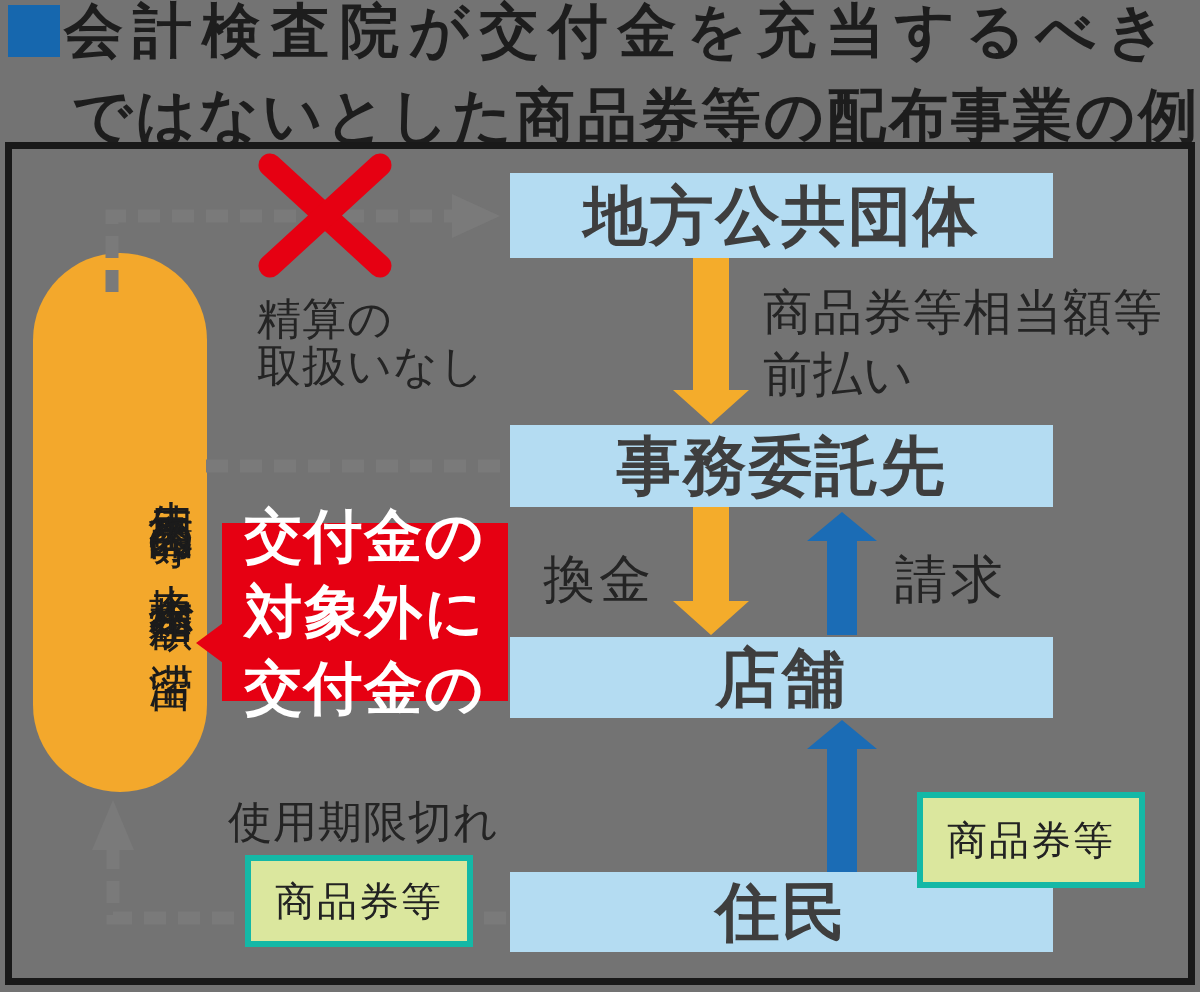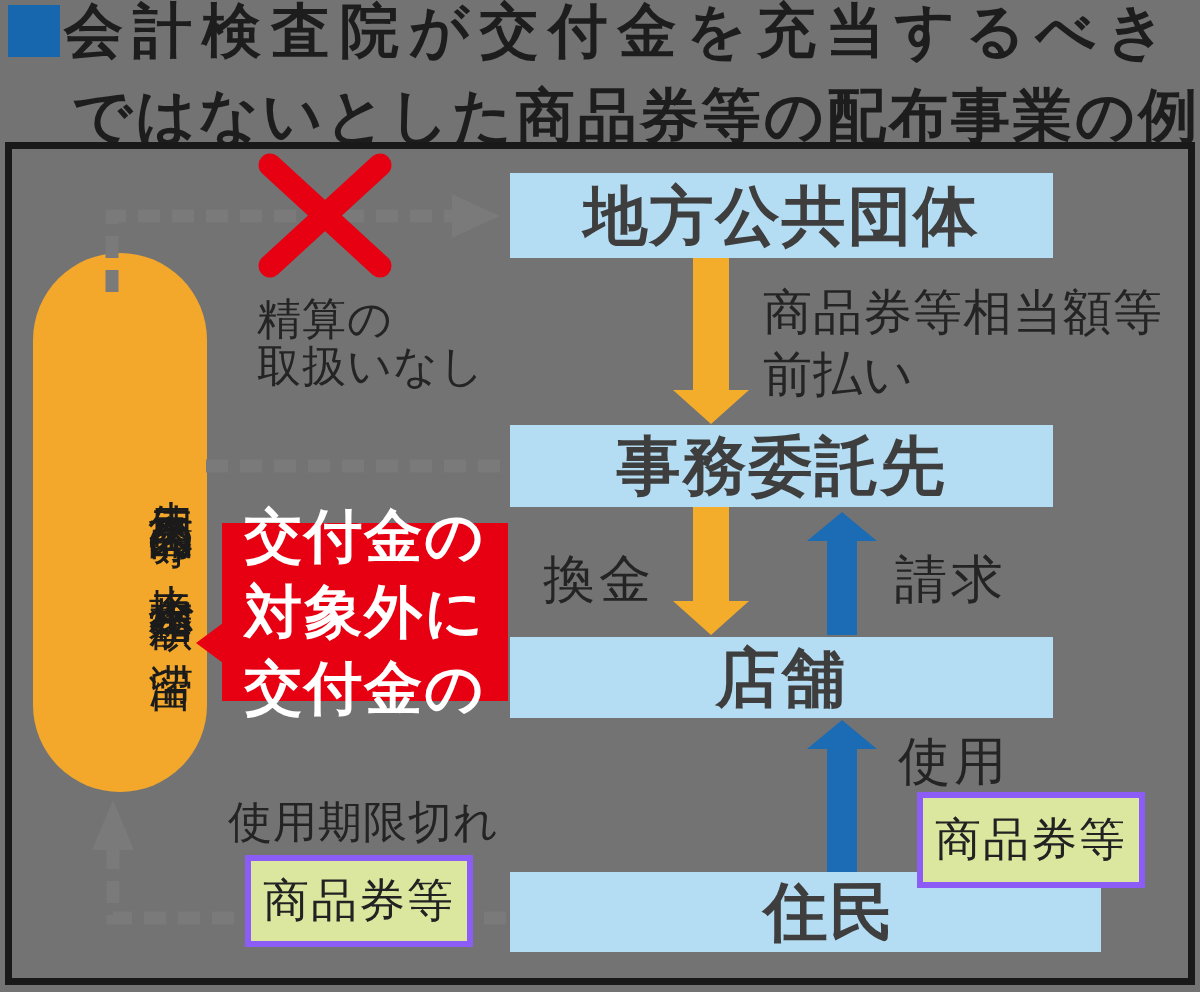--- a/index.html
+++ b/index.html
@@ -25,36 +25,36 @@
     font-size:45px;line-height:72px;letter-spacing:4px;color:#1b1b1b;white-space:nowrap;
   }
   
   .node{
     background:#B4DCF2;display:flex;align-items:center;justify-content:center;
     font-weight:bold;font-size:64px;color:#3E3E3E;letter-spacing:2px;white-space:nowrap;line-height:1;
   }
   .node-municipality{left:510px;top:173px;width:543px;height:85px;}
   .node-contractor  {left:510px;top:425px;width:543px;height:82px;}
   .node-store       {left:510px;top:637px;width:543px;height:81px;}
-  .node-residents   {left:510px;top:872px;width:543px;height:80px;padding-left:48px;}
+  .node-residents   {left:510px;top:872px;width:543px;height:80px;}
   
   .alert-box{
     left:222px;top:523px;width:286px;height:178px;background:#E60012;
     display:flex;flex-direction:column;align-items:center;justify-content:center;
     font-weight:bold;font-size:58px;line-height:76px;color:#ffffff;letter-spacing:2px;white-space:nowrap;
   }
   .alert-notch{
     left:196px;top:623px;width:0;height:0;
     border-right:27px solid #E60012;border-top:20px solid transparent;border-bottom:20px solid transparent;
   }
   
   .voucher{
-    background:#DBE79E;border:6px solid #8b5cf6;box-sizing:border-box;
+    background:#DBE79E;border:6px solid #14b8a6;box-sizing:border-box;
     display:flex;align-items:center;justify-content:center;
-    font-size:46px;color:#222222;letter-spacing:2px;white-space:nowrap;
+    font-size:40px;color:#222222;letter-spacing:2px;white-space:nowrap;
   }
   .voucher-left {left:245px;top:855px;width:228px;height:92px;}
   .voucher-right{left:917px;top:792px;width:228px;height:96px;}
   
   .label{color:#242424;white-space:nowrap;line-height:1.08;}
   .label-prepay1{left:763px;top:286px;font-size:49px;letter-spacing:1px;}
   .label-prepay2{left:763px;top:348px;font-size:49px;letter-spacing:1px;text-align:center;}
   .label-redeem {left:543px;top:551px;font-size:52px;letter-spacing:4px;text-align:right;}
   .label-bill   {left:895px;top:551px;font-size:52px;letter-spacing:4px;}
   .label-use    {left:898px;top:733px;font-size:52px;letter-spacing:4px;}
@@ -121,21 +121,20 @@
   </div>
   <div class="abs alert-notch"></div>
 
   <div class="abs voucher voucher-left">商品券等</div>
   <div class="abs voucher voucher-right">商品券等</div>
 
   <div class="abs label label-prepay1">商品券等相当額等</div>
   <div class="abs label label-prepay2">前払い</div>
   <div class="abs label label-redeem">換金</div>
   <div class="abs label label-bill">請求</div>
-  <div class="abs label label-use">使用</div>
 
   <div class="abs label label-settle">
     <div>精算の</div>
     <div>取扱いなし</div>
   </div>
   <div class="abs label label-expired">使用期限切れ</div>
 
 </div>
 
 </body></html>

